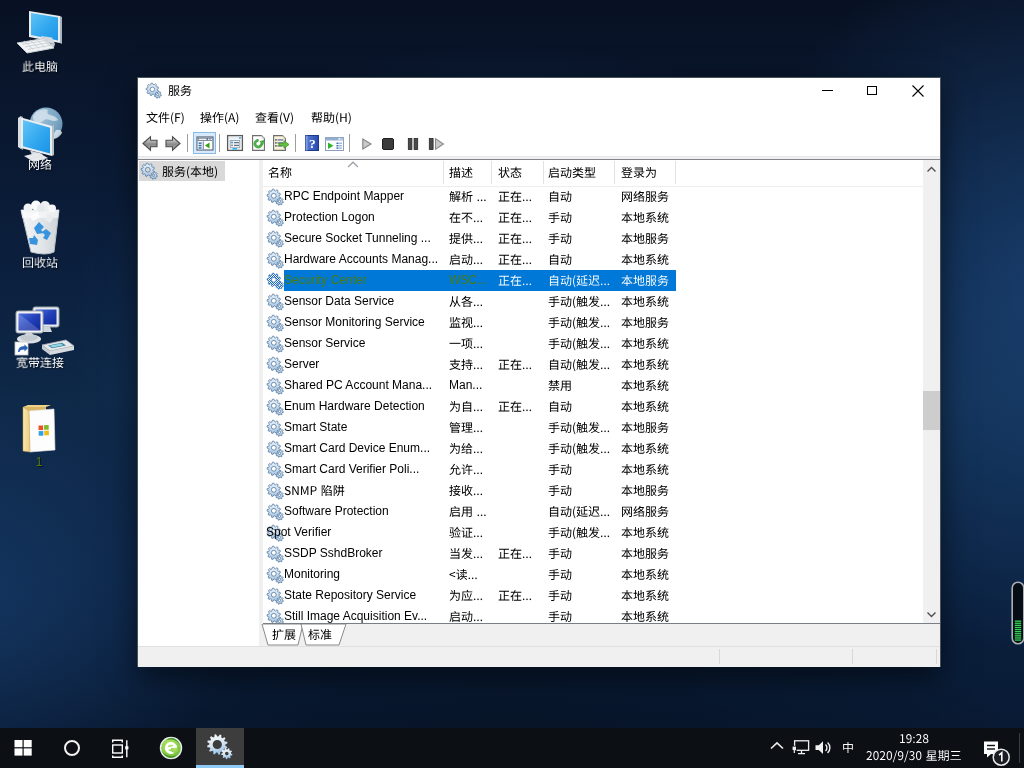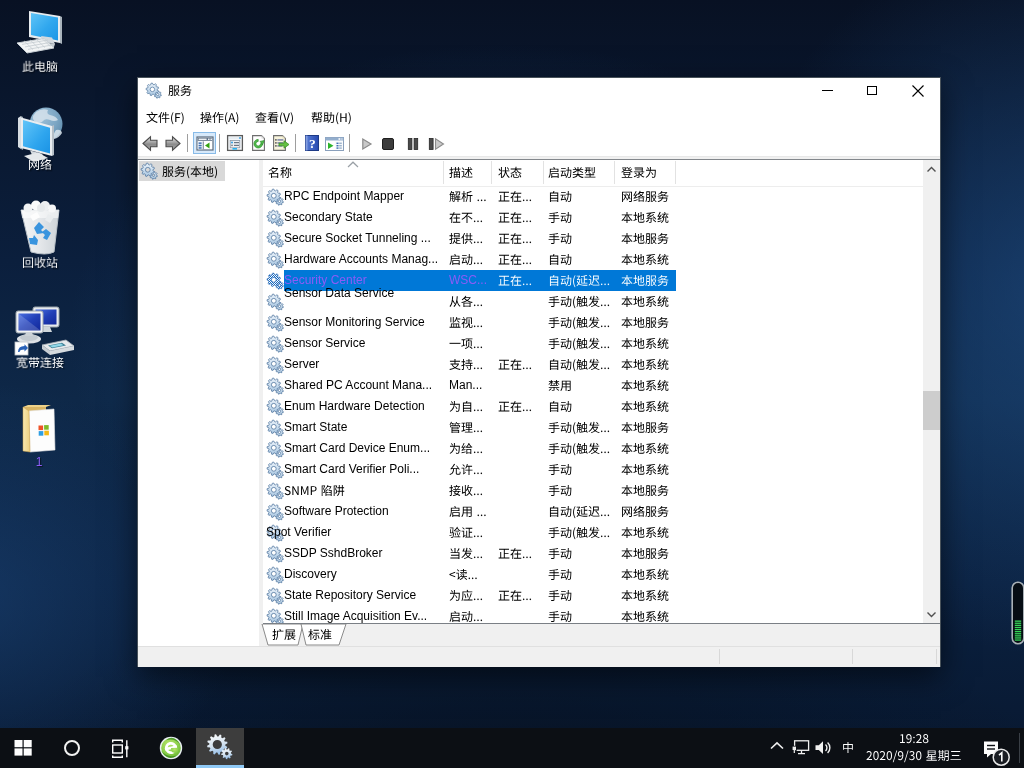--- a/index.html
+++ b/index.html
@@ -6,21 +6,21 @@
 background:
  radial-gradient(ellipse 620px 420px at 49% 44%, rgba(42,98,160,.48), rgba(42,98,160,0) 70%),
  radial-gradient(ellipse 500px 560px at 103% 38%, rgba(34,84,142,.55), rgba(34,84,142,0) 65%),
  radial-gradient(ellipse 420px 320px at -4% 78%, rgba(30,75,130,.5), rgba(30,75,130,0) 68%),
  radial-gradient(ellipse 900px 300px at 50% 101%, rgba(6,14,26,.6), rgba(6,14,26,0) 60%),
  linear-gradient(180deg,#081123 0%,#0b1f3d 34%,#0e2848 52%,#0b2140 76%,#081830 100%);
 }
 .abs{position:absolute}
 .ct{position:absolute;overflow:visible}
 .lt{position:absolute;font-size:12px;line-height:17px;white-space:pre;color:#000}
-.lt.w{color:#8b5cf6}
+.lt.w{color:#4d7c0f}
 .hl{position:absolute;background:#0078d7}
 .vline{position:absolute;width:1px}
 .hline{position:absolute;height:1px}
 </style></head><body>
 <svg width="0" height="0" style="position:absolute">
     <defs>
       <path id="g6b64" d="M44 13 58 -67C184 -42 366 -9 536 23L531 98L388 72V459H531V531H388V840H312V58L199 39V637H125V26ZM581 840V90C581 -19 607 -47 699 -47C719 -47 831 -47 852 -47C941 -47 962 9 971 170C949 175 919 189 899 204C894 61 888 25 846 25C822 25 728 25 709 25C666 25 660 35 660 88V399C757 446 860 504 937 561L875 622C823 575 742 520 660 475V840Z"></path>
       <path id="g7535" d="M452 408V264H204V408ZM531 408H788V264H531ZM452 478H204V621H452ZM531 478V621H788V478ZM126 695V129H204V191H452V85C452 -32 485 -63 597 -63C622 -63 791 -63 818 -63C925 -63 949 -10 962 142C939 148 907 162 887 176C880 46 870 13 814 13C778 13 632 13 602 13C542 13 531 25 531 83V191H865V695H531V838H452V695Z"></path>
       <path id="g8111" d="M732 594C714 524 691 457 663 394C626 446 586 497 548 543L499 507C543 453 590 391 632 329C593 254 546 188 492 137C507 125 532 99 542 87C591 137 634 198 673 268C708 213 738 162 757 121L811 164C788 211 750 271 707 334C742 410 772 493 796 580ZM572 819C596 778 623 726 638 687H382V615H944V687H690L714 696C699 734 666 796 639 840ZM846 541V45H478V537H407V-25H846V-78H916V541ZM284 744V569H155V744ZM89 805V435C89 292 85 95 28 -43C43 -50 73 -71 84 -84C126 15 144 149 151 272H284V9C284 -2 281 -6 270 -6C260 -6 230 -6 196 -5C206 -23 215 -54 217 -72C267 -72 299 -71 321 -59C342 -47 349 -27 349 8V805ZM284 505V337H154L155 435V505Z"></path>
       <path id="g7f51" d="M194 536C239 481 288 416 333 352C295 245 242 155 172 88C188 79 218 57 230 46C291 110 340 191 379 285C411 238 438 194 457 157L506 206C482 249 447 303 407 360C435 443 456 534 472 632L403 640C392 565 377 494 358 428C319 480 279 532 240 578ZM483 535C529 480 577 415 620 350C580 240 526 148 452 80C469 71 498 49 511 38C575 103 625 184 664 280C699 224 728 171 747 127L799 171C776 224 738 290 693 358C720 440 740 531 755 630L687 638C676 564 662 494 644 428C608 479 570 529 532 574ZM88 780V-78H164V708H840V20C840 2 833 -3 814 -4C795 -5 729 -6 663 -3C674 -23 687 -57 692 -77C782 -78 837 -76 869 -64C902 -52 915 -28 915 20V780Z"></path>
@@ -580,21 +580,21 @@
         <use href="#g7f51" x="0"></use>
         <use href="#g7edc" x="1000"></use>
         <use href="#g670d" x="2000"></use>
         <use href="#g52a1" x="3000"></use>
       </g>
     </svg>
     <svg class="ct" style="left:4px;top:50.5px" width="16" height="16" viewBox="0 0 16 16">
       <path d="M16.4 12.7 16.1 13.7 15.1 13.7 14.6 14.3 15.0 15.3 14.1 15.9 13.3 15.1 12.6 15.2 12.1 16.2 11.1 15.9 11.1 14.9 10.5 14.4 9.5 14.8 8.9 13.9 9.7 13.1 9.6 12.4 8.6 11.9 8.9 10.9 9.9 10.9 10.4 10.3 10.0 9.3 10.9 8.7 11.7 9.5 12.4 9.4 12.9 8.4 13.9 8.7 13.9 9.7 14.5 10.2 15.5 9.8 16.1 10.7 15.3 11.5 15.4 12.2Z M11.3 12.3 A1.1 1.1 0 1 0 13.7 12.3 A1.1 1.1 0 1 0 11.3 12.3 Z" fill="url(#ggr)" stroke="#5d80a5" stroke-width="0.85" fill-rule="evenodd"></path>
       <path d="M13.2 8.8 12.6 10.2 10.9 9.9 10.1 10.8 10.4 12.4 9.1 13.1 8.0 11.9 6.8 12.0 6.0 13.4 4.5 13.1 4.4 11.4 3.4 10.8 1.9 11.4 1.0 10.1 2.0 8.8 1.7 7.7 0.1 7.1 0.2 5.6 1.8 5.3 2.3 4.2 1.5 2.8 2.5 1.6 4.0 2.4 5.0 1.9 5.3 0.3 6.8 0.1 7.5 1.6 8.6 1.9 9.9 0.8 11.1 1.7 10.6 3.3 11.3 4.2 13.0 4.2 13.4 5.7 12.0 6.5 11.9 7.7Z M4.4 6.8 A2.4 2.4 0 1 0 9.2 6.8 A2.4 2.4 0 1 0 4.4 6.8 Z" fill="url(#ggr)" stroke="#5d80a5" stroke-width="0.85" fill-rule="evenodd"></path>
     </svg>
-    <div class="lt" style="left:21px;top:50.0px">Secondary State</div>
+    <div class="lt" style="left:21px;top:50.0px">Protection Logon</div>
     <svg class="ct" style="left:186.0px;top:50.0px" width="36" height="17">
       <g transform="translate(0,13) scale(0.012000,-0.012000)" fill="#000">
         <use href="#g5728" x="0"></use>
         <use href="#g4e0d" x="1000"></use>
         <use href="#g002e" x="2000"></use>
         <use href="#g002e" x="2278"></use>
         <use href="#g002e" x="2556"></use>
       </g>
     </svg>
     <svg class="ct" style="left:235.0px;top:50.0px" width="36" height="17">
@@ -731,21 +731,21 @@
         <use href="#g672c" x="0"></use>
         <use href="#g5730" x="1000"></use>
         <use href="#g670d" x="2000"></use>
         <use href="#g52a1" x="3000"></use>
       </g>
     </svg>
     <svg class="ct" style="left:4px;top:134.5px" width="16" height="16" viewBox="0 0 16 16">
       <path d="M16.4 12.7 16.1 13.7 15.1 13.7 14.6 14.3 15.0 15.3 14.1 15.9 13.3 15.1 12.6 15.2 12.1 16.2 11.1 15.9 11.1 14.9 10.5 14.4 9.5 14.8 8.9 13.9 9.7 13.1 9.6 12.4 8.6 11.9 8.9 10.9 9.9 10.9 10.4 10.3 10.0 9.3 10.9 8.7 11.7 9.5 12.4 9.4 12.9 8.4 13.9 8.7 13.9 9.7 14.5 10.2 15.5 9.8 16.1 10.7 15.3 11.5 15.4 12.2Z M11.3 12.3 A1.1 1.1 0 1 0 13.7 12.3 A1.1 1.1 0 1 0 11.3 12.3 Z" fill="url(#ggr)" stroke="#5d80a5" stroke-width="0.85" fill-rule="evenodd"></path>
       <path d="M13.2 8.8 12.6 10.2 10.9 9.9 10.1 10.8 10.4 12.4 9.1 13.1 8.0 11.9 6.8 12.0 6.0 13.4 4.5 13.1 4.4 11.4 3.4 10.8 1.9 11.4 1.0 10.1 2.0 8.8 1.7 7.7 0.1 7.1 0.2 5.6 1.8 5.3 2.3 4.2 1.5 2.8 2.5 1.6 4.0 2.4 5.0 1.9 5.3 0.3 6.8 0.1 7.5 1.6 8.6 1.9 9.9 0.8 11.1 1.7 10.6 3.3 11.3 4.2 13.0 4.2 13.4 5.7 12.0 6.5 11.9 7.7Z M4.4 6.8 A2.4 2.4 0 1 0 9.2 6.8 A2.4 2.4 0 1 0 4.4 6.8 Z" fill="url(#ggr)" stroke="#5d80a5" stroke-width="0.85" fill-rule="evenodd"></path>
     </svg>
-    <div class="lt" style="left:21px;top:126px">Sensor Data Service</div>
+    <div class="lt" style="left:21px;top:134.0px">Sensor Data Service</div>
     <svg class="ct" style="left:186.0px;top:134.0px" width="36" height="17">
       <g transform="translate(0,13) scale(0.012000,-0.012000)" fill="#000">
         <use href="#g4ece" x="0"></use>
         <use href="#g5404" x="1000"></use>
         <use href="#g002e" x="2000"></use>
         <use href="#g002e" x="2278"></use>
         <use href="#g002e" x="2556"></use>
       </g>
     </svg>
     <svg class="ct" style="left:285.0px;top:134.0px" width="64" height="17">
@@ -1171,21 +1171,21 @@
         <use href="#g672c" x="0"></use>
         <use href="#g5730" x="1000"></use>
         <use href="#g670d" x="2000"></use>
         <use href="#g52a1" x="3000"></use>
       </g>
     </svg>
     <svg class="ct" style="left:4px;top:407.5px" width="16" height="16" viewBox="0 0 16 16">
       <path d="M16.4 12.7 16.1 13.7 15.1 13.7 14.6 14.3 15.0 15.3 14.1 15.9 13.3 15.1 12.6 15.2 12.1 16.2 11.1 15.9 11.1 14.9 10.5 14.4 9.5 14.8 8.9 13.9 9.7 13.1 9.6 12.4 8.6 11.9 8.9 10.9 9.9 10.9 10.4 10.3 10.0 9.3 10.9 8.7 11.7 9.5 12.4 9.4 12.9 8.4 13.9 8.7 13.9 9.7 14.5 10.2 15.5 9.8 16.1 10.7 15.3 11.5 15.4 12.2Z M11.3 12.3 A1.1 1.1 0 1 0 13.7 12.3 A1.1 1.1 0 1 0 11.3 12.3 Z" fill="url(#ggr)" stroke="#5d80a5" stroke-width="0.85" fill-rule="evenodd"></path>
       <path d="M13.2 8.8 12.6 10.2 10.9 9.9 10.1 10.8 10.4 12.4 9.1 13.1 8.0 11.9 6.8 12.0 6.0 13.4 4.5 13.1 4.4 11.4 3.4 10.8 1.9 11.4 1.0 10.1 2.0 8.8 1.7 7.7 0.1 7.1 0.2 5.6 1.8 5.3 2.3 4.2 1.5 2.8 2.5 1.6 4.0 2.4 5.0 1.9 5.3 0.3 6.8 0.1 7.5 1.6 8.6 1.9 9.9 0.8 11.1 1.7 10.6 3.3 11.3 4.2 13.0 4.2 13.4 5.7 12.0 6.5 11.9 7.7Z M4.4 6.8 A2.4 2.4 0 1 0 9.2 6.8 A2.4 2.4 0 1 0 4.4 6.8 Z" fill="url(#ggr)" stroke="#5d80a5" stroke-width="0.85" fill-rule="evenodd"></path>
     </svg>
-    <div class="lt" style="left:21px;top:407.0px">Discovery</div>
+    <div class="lt" style="left:21px;top:407.0px">Monitoring</div>
     <svg class="ct" style="left:186.0px;top:407.0px" width="31" height="17">
       <g transform="translate(0,13) scale(0.012000,-0.012000)" fill="#000">
         <use href="#g003c" x="0"></use>
         <use href="#g8bfb" x="555"></use>
         <use href="#g002e" x="1555"></use>
         <use href="#g002e" x="1833"></use>
         <use href="#g002e" x="2111"></use>
       </g>
     </svg>
     <svg class="ct" style="left:285.0px;top:407.0px" width="26" height="17">

